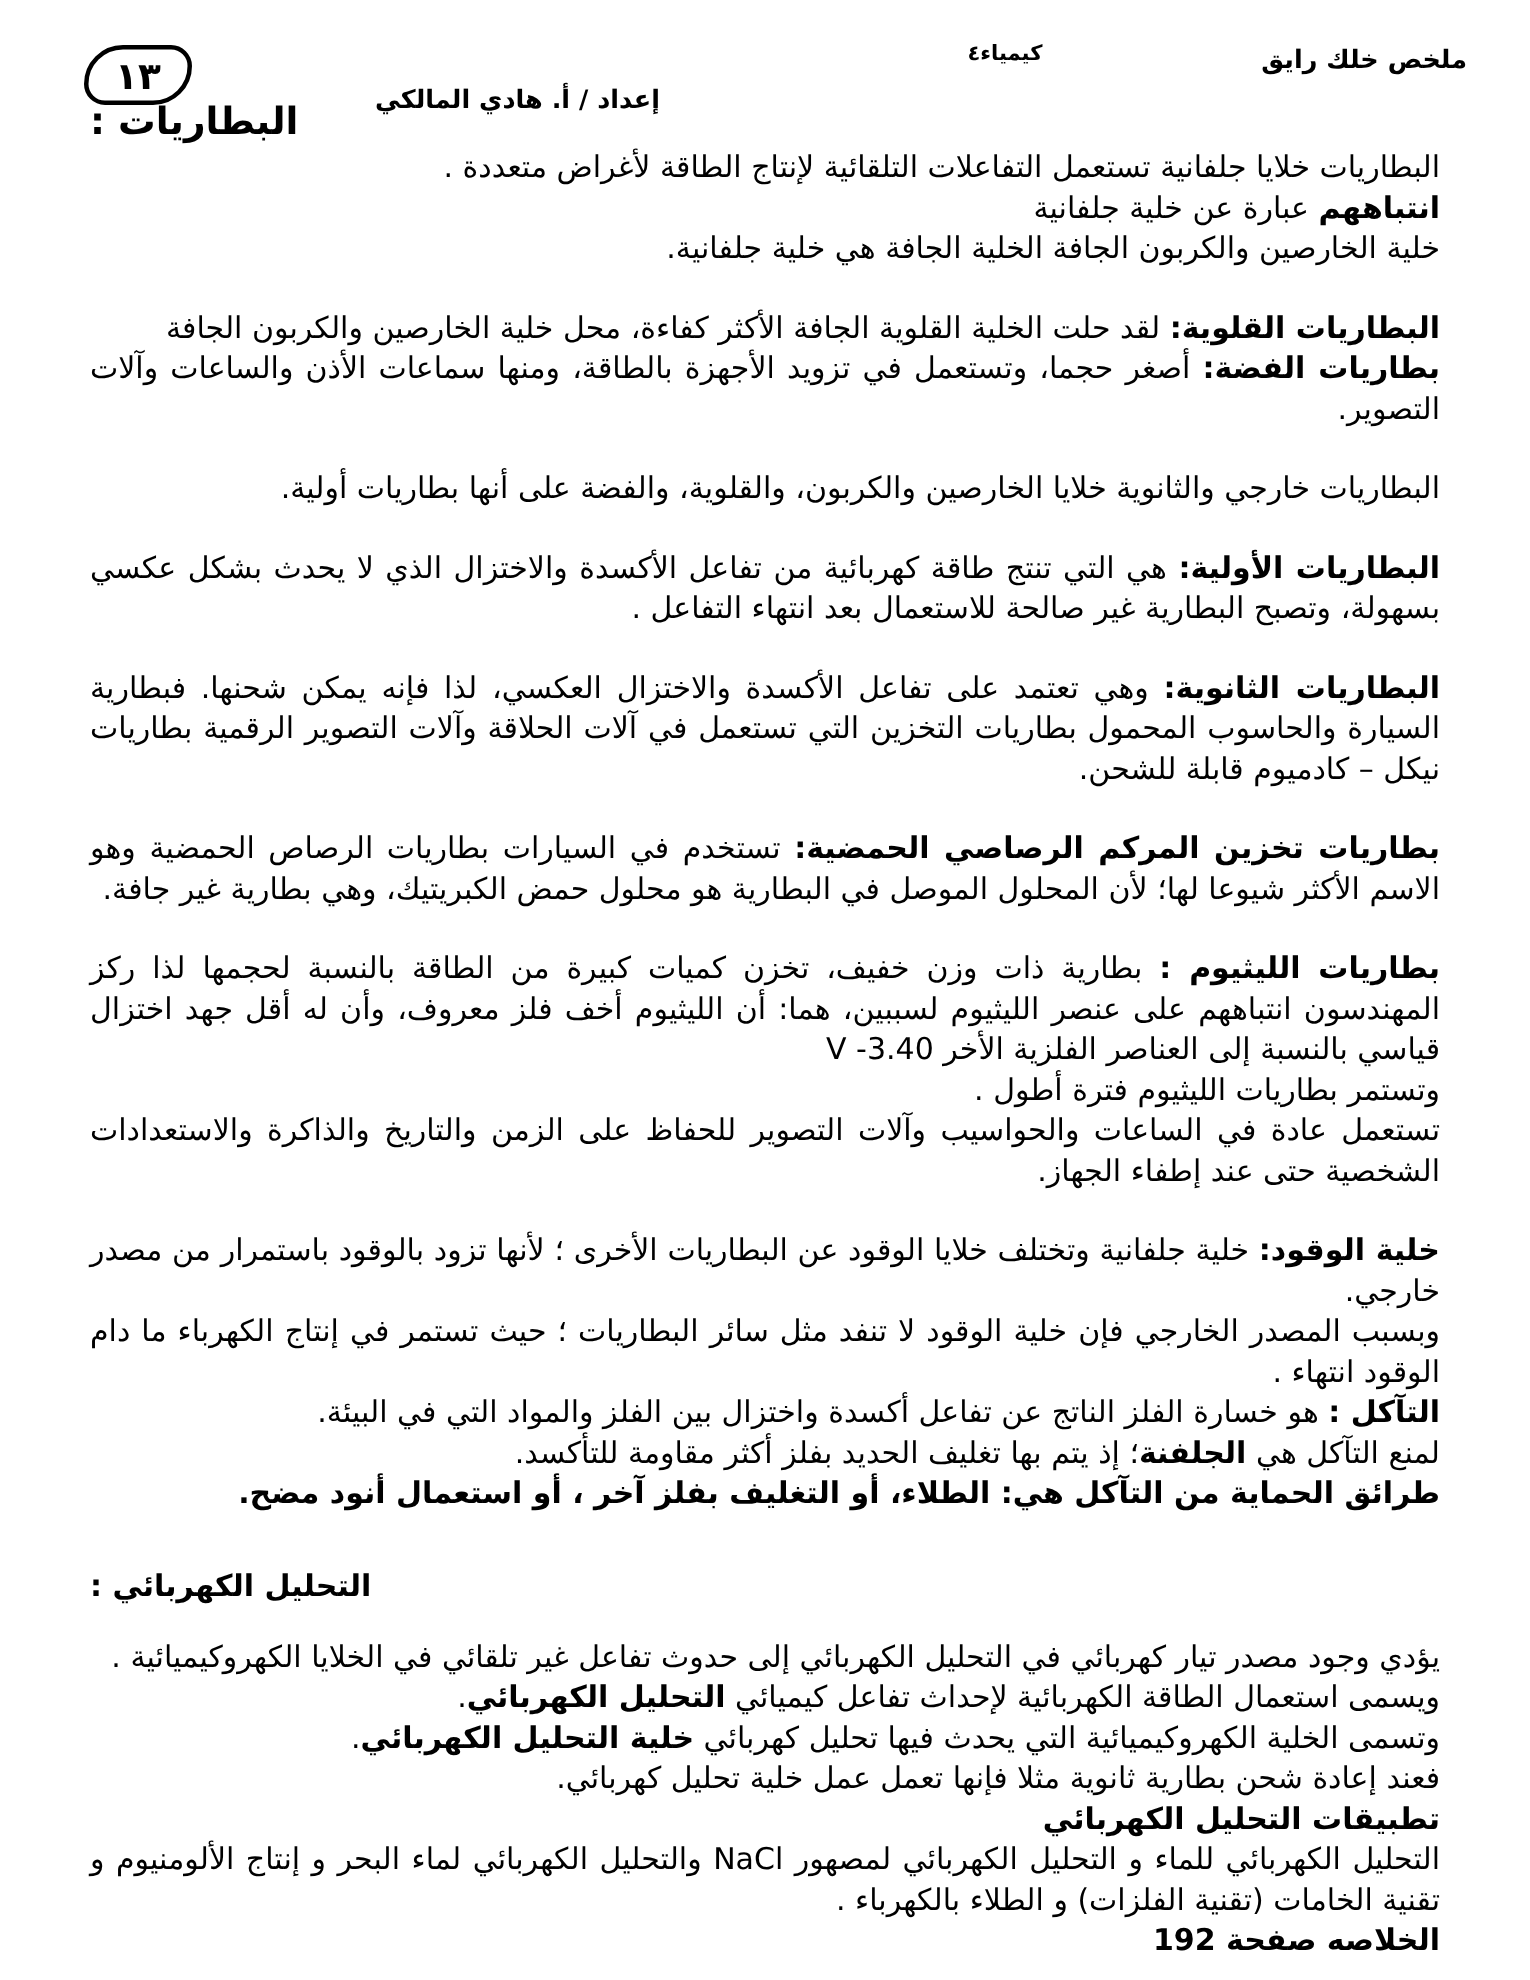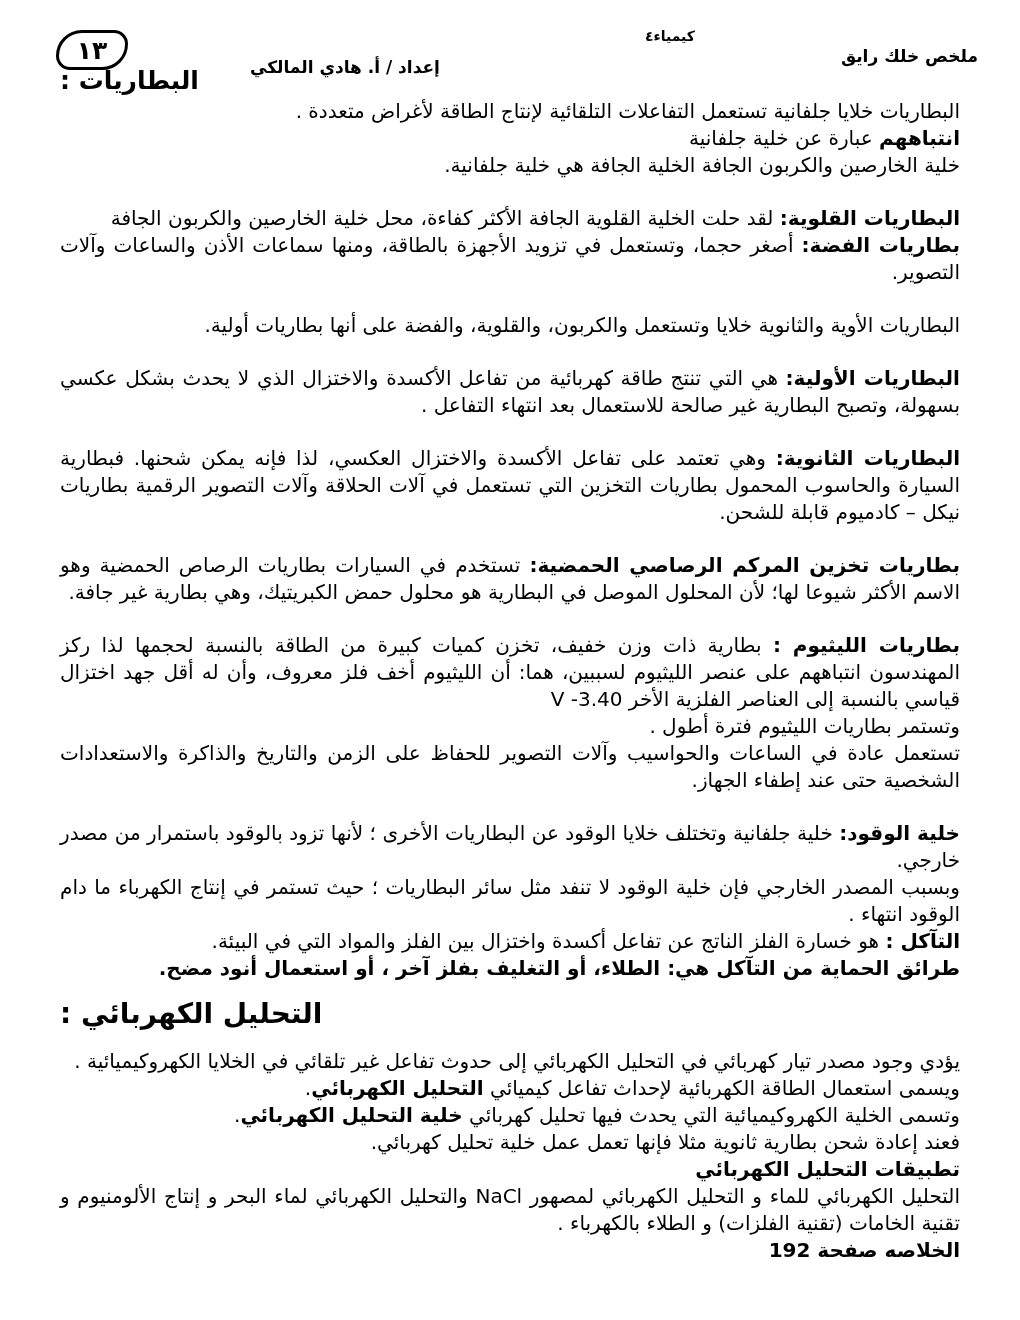--- a/index.html
+++ b/index.html
@@ -52,40 +52,40 @@
   .hdr-subject {
     position: absolute;
     left: 645px;
     top: 2px;
     font-size: 14px;
     font-weight: bold;
   }
   .hdr-brand {
     position: absolute;
     right: 42px;
-    top: 20px;
+    top: 4px;
     font-size: 17px;
     font-weight: bold;
   }
   
   .doc-body {
     padding: 0 60px;
   }
   .heading {
     text-align: left;
     font-weight: bold;
     font-size: 25px;
     line-height: 34px;
     margin: 0 0 0 0;
     padding-left: 0;
   }
   .heading-large {
-    font-size: 28px;
+    font-size: 20px;
     line-height: 40px;
-    margin-top: 12px;
+    margin-top: 28px;
     margin-bottom: 14px;
   }
   .para {
     margin: 0;
     font-size: 20px;
     line-height: 27px;
     text-align: justify;
     text-justify: inter-word;
   }
   .para .b { font-weight: bold; }
@@ -108,35 +108,36 @@
 
   <div class="doc-body" id="doc-body">
       <div class="heading">البطاريات :</div>
       <p class="para"><span>البطاريات خلايا جلفانية تستعمل التفاعلات التلقائية لإنتاج الطاقة لأغراض متعددة .</span></p>
       <p class="para"><span class="b">انتباههم</span><span> عبارة عن خلية جلفانية</span></p>
       <p class="para"><span>خلية الخارصين والكربون الجافة الخلية الجافة هي خلية جلفانية.</span></p>
       <div class="spacer"></div>
       <p class="para"><span class="b">البطاريات القلوية:</span><span> لقد حلت الخلية القلوية الجافة الأكثر كفاءة، محل خلية الخارصين والكربون الجافة</span></p>
       <p class="para"><span class="b">بطاريات الفضة:</span><span> أصغر حجما، وتستعمل في تزويد الأجهزة بالطاقة، ومنها سماعات الأذن والساعات وآلات التصوير.</span></p>
       <div class="spacer"></div>
-      <p class="para"><span>البطاريات الأوية والثانوية خلايا وتستعمل والكربون، والقلوية، والفضة على أنها بطاريات أولية.</span></p>
+      <p class="para"><span>البطاريات خارجي والثانوية خلايا الخارصين والكربون، والقلوية، والفضة على أنها بطاريات أولية.</span></p>
       <div class="spacer"></div>
       <p class="para"><span class="b">البطاريات الأولية:</span><span> هي التي تنتج طاقة كهربائية من تفاعل الأكسدة والاختزال الذي لا يحدث بشكل عكسي بسهولة، وتصبح البطارية غير صالحة للاستعمال بعد انتهاء التفاعل .</span></p>
       <div class="spacer"></div>
       <p class="para"><span class="b">البطاريات الثانوية:</span><span> وهي تعتمد على تفاعل الأكسدة والاختزال العكسي، لذا فإنه يمكن شحنها. فبطارية السيارة والحاسوب المحمول بطاريات التخزين التي تستعمل في آلات الحلاقة وآلات التصوير الرقمية بطاريات نيكل – كادميوم قابلة للشحن.</span></p>
       <div class="spacer"></div>
       <p class="para"><span class="b">بطاريات تخزين المركم الرصاصي الحمضية:</span><span> تستخدم في السيارات بطاريات الرصاص الحمضية وهو الاسم الأكثر شيوعا لها؛ لأن المحلول الموصل في البطارية هو محلول حمض الكبريتيك، وهي بطارية غير جافة.</span></p>
       <div class="spacer"></div>
       <p class="para"><span class="b">بطاريات الليثيوم :</span><span> بطارية ذات وزن خفيف، تخزن كميات كبيرة من الطاقة بالنسبة لحجمها لذا ركز المهندسون انتباههم على عنصر الليثيوم لسببين، هما: أن الليثيوم أخف فلز معروف، وأن له أقل جهد اختزال قياسي بالنسبة إلى العناصر الفلزية الأخر </span><span class="ltr" dir="ltr">V -3.40</span></p>
       <p class="para"><span>وتستمر بطاريات الليثيوم فترة أطول .</span></p>
       <p class="para"><span>تستعمل عادة في الساعات والحواسيب وآلات التصوير للحفاظ على الزمن والتاريخ والذاكرة والاستعدادات الشخصية حتى عند إطفاء الجهاز.</span></p>
       <div class="spacer"></div>
       <p class="para"><span class="b">خلية الوقود:</span><span> خلية جلفانية وتختلف خلايا الوقود عن البطاريات الأخرى ؛ لأنها تزود بالوقود باستمرار من مصدر خارجي.</span></p>
       <p class="para"><span>وبسبب المصدر الخارجي فإن خلية الوقود لا تنفد مثل سائر البطاريات ؛ حيث تستمر في إنتاج الكهرباء ما دام الوقود انتهاء .</span></p>
       <p class="para"><span class="b">التآكل :</span><span> هو خسارة الفلز الناتج عن تفاعل أكسدة واختزال بين الفلز والمواد التي في البيئة.</span></p>
+      <p class="para"><span>لمنع التآكل هي </span><span class="b">الجلفنة</span><span>؛ إذ يتم بها تغليف الحديد بفلز أكثر مقاومة للتأكسد.</span></p>
       <p class="para"><span class="b">طرائق الحماية من التآكل هي: الطلاء، أو التغليف بفلز آخر ، أو استعمال أنود مضح.</span></p>
       <div class="heading heading-large">التحليل الكهربائي :</div>
       <p class="para"><span>يؤدي وجود مصدر تيار كهربائي في التحليل الكهربائي إلى حدوث تفاعل غير تلقائي في الخلايا الكهروكيميائية .</span></p>
       <p class="para"><span>ويسمى استعمال الطاقة الكهربائية لإحداث تفاعل كيميائي </span><span class="b">التحليل الكهربائي</span><span>.</span></p>
       <p class="para"><span>وتسمى الخلية الكهروكيميائية التي يحدث فيها تحليل كهربائي </span><span class="b">خلية التحليل الكهربائي</span><span>.</span></p>
       <p class="para"><span>فعند إعادة شحن بطارية ثانوية مثلا فإنها تعمل عمل خلية تحليل كهربائي.</span></p>
       <p class="para"><span class="b">تطبيقات التحليل الكهربائي</span></p>
       <p class="para"><span>التحليل الكهربائي للماء و التحليل الكهربائي لمصهور </span><span class="ltr" dir="ltr">NaCl</span><span> والتحليل الكهربائي لماء البحر و إنتاج الألومنيوم و تقنية الخامات (تقنية الفلزات) و الطلاء بالكهرباء .</span></p>
       <p class="para"><span class="b">الخلاصه صفحة 192</span></p>
     </div>

